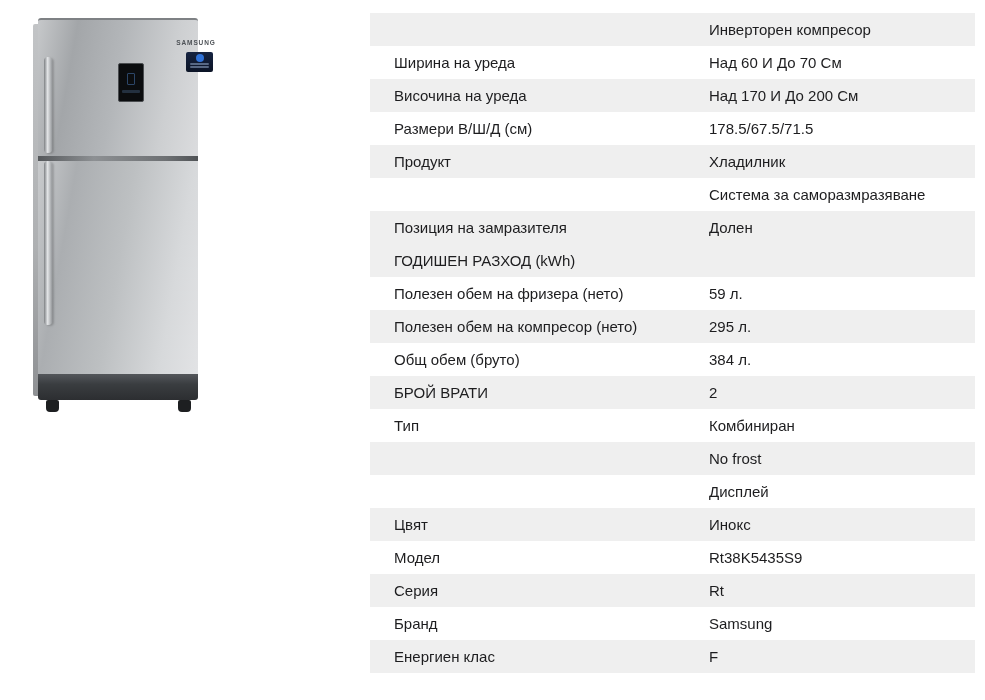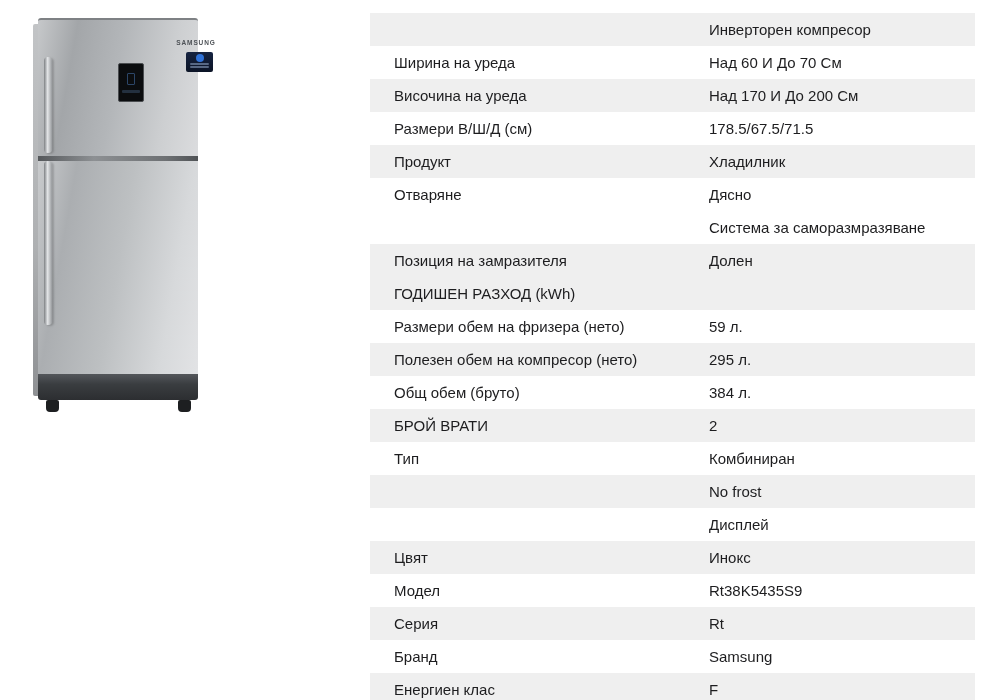--- a/index.html
+++ b/index.html
@@ -127,36 +127,32 @@
     </div>
     <div class="spec-row">
       <div class="spec-label">Размери В/Ш/Д (см)</div>
       <div class="spec-value">178.5/67.5/71.5</div>
     </div>
     <div class="spec-row shaded">
       <div class="spec-label">Продукт</div>
       <div class="spec-value">Хладилник</div>
     </div>
     <div class="spec-row">
-      <div class="spec-label">Отваряне</div>
-      <div class="spec-value">Дясно</div>
-    </div>
-    <div class="spec-row">
       <div class="spec-label"></div>
       <div class="spec-value">Система за саморазмразяване</div>
     </div>
     <div class="spec-row shaded">
       <div class="spec-label">Позиция на замразителя</div>
       <div class="spec-value">Долен</div>
     </div>
     <div class="spec-row shaded">
       <div class="spec-label">ГОДИШЕН РАЗХОД (kWh)</div>
     </div>
     <div class="spec-row">
-      <div class="spec-label">Размери обем на фризера (нето)</div>
+      <div class="spec-label">Полезен обем на фризера (нето)</div>
       <div class="spec-value">59 л.</div>
     </div>
     <div class="spec-row shaded">
       <div class="spec-label">Полезен обем на компресор (нето)</div>
       <div class="spec-value">295 л.</div>
     </div>
     <div class="spec-row">
       <div class="spec-label">Общ обем (бруто)</div>
       <div class="spec-value">384 л.</div>
     </div>

